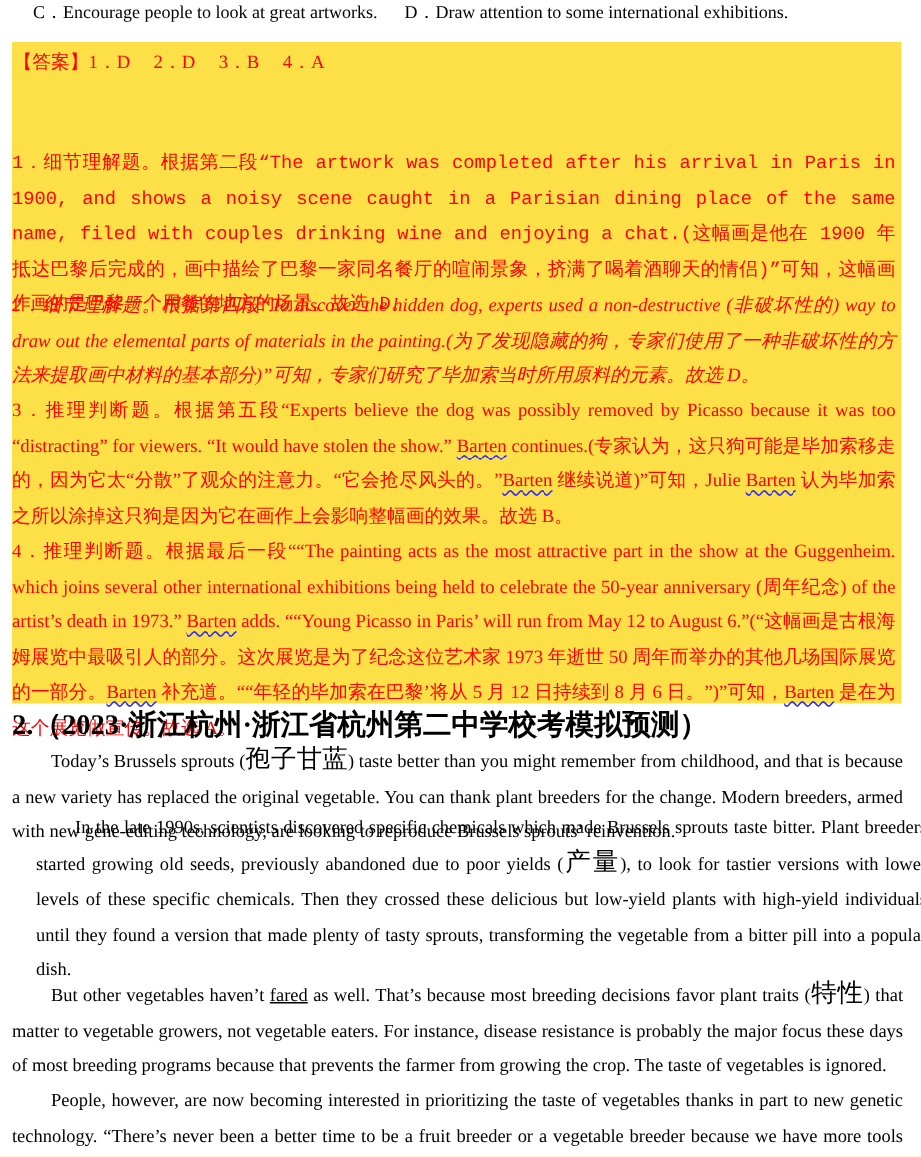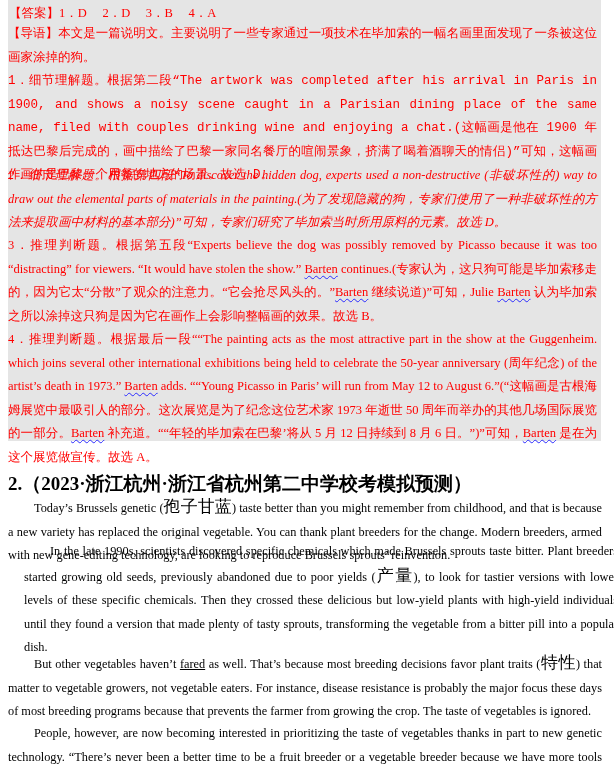--- a/index.html
+++ b/index.html
@@ -1,20 +1,20 @@
 <!DOCTYPE html>
 <html><head>
   <meta charset="utf-8">
   <style>
     html, body { margin: 0; padding: 0; background: #ffffff; }
     body { width: 614px; height: 771px; overflow: hidden; position: relative;
            font-family: "Liberation Serif", "DejaVu Serif", serif; color: #000; }
     .opt-line { position: absolute; left: 22px; top: 0px; font-size: 12px; line-height: 16px; white-space: nowrap; }
     .opt-line span.gap { display: inline-block; width: 18px; }
-    .answer-box { position: absolute; left: 8px; top: 0; width: 593px; height: 441px; background: #e5e5e5; }
+    .answer-box { position: absolute; left: 8px; top: 28px; width: 593px; height: 441px; background: #fde047; }
     .red { color: #ff0000; }
     .line { position: absolute; left: 0; font-size: 12.5px; line-height: 16px; white-space: nowrap; }
     .para { position: absolute; left: 0; width: 589px; font-size: 12.5px; line-height: 23.5px; text-align: justify; color: #ff0000; }
     .wavy { text-decoration: underline wavy #2b2bff; text-decoration-thickness: 1px; text-underline-offset: 2px; }
     .tag { font-family: "DejaVu Sans", sans-serif; }
     .q2-title { position: absolute; left: 8px; top: 473px; font-size: 19px; font-weight: bold; line-height: 22px; }
     .passage { position: absolute; left: 8px; width: 594px; font-size: 12.3px; line-height: 23.5px; text-align: justify; text-indent: 26px; }
     .ul { text-decoration: underline; }
     .cjk { font-family: "DejaVu Sans", sans-serif; font-size: 17px; }
   </style>
@@ -23,23 +23,20 @@
 
 <div class="opt-line" style="top:0px;">
   <span>C．Encourage people to look at great artworks.</span><span class="gap"></span><span>D．Draw attention to some international exhibitions.</span>
 </div>
 
 <div class="answer-box">
   <div class="line red" style="top:5px; left:1px;">
     <span class="tag">【答案】</span><span>1．D　 2．D　 3．B　 4．A</span>
   </div>
 
-  <div class="para" style="top:21px;">
-    <span class="tag">【导语】</span><span>本文是一篇说明文。主要说明了一些专家通过一项技术在毕加索的一幅名画里面发现了一条被这位画家涂掉的狗。</span>
-  </div>
 
   <div class="para" style="top:70px;font-family:Liberation Mono, monospace;">
     <span>1．</span><span>细节理解题。</span><span>根据第二段“The artwork was completed after his arrival in Paris in 1900, and shows a noisy scene caught in a Parisian dining place of the same name, filed with couples drinking wine and enjoying a chat.(这幅画是他在 1900 年抵达巴黎后完成的，画中描绘了巴黎一家同名餐厅的喧闹景象，挤满了喝着酒聊天的情侣)”可知，这幅画作画的是巴黎一个用餐的地方的场景。故选 D。</span>
   </div>
 
   <div class="para" style="top:164px;font-style:italic;">
     <span>2．</span><span>细节理解题。</span><span>根据第四段“To discover the hidden dog, experts used a non-destructive (非破坏性的) way to draw out the elemental parts of materials in the painting.(为了发现隐藏的狗，专家们使用了一种非破坏性的方法来提取画中材料的基本部分)”可知，专家们研究了毕加索当时所用原料的元素。故选 D。</span>
   </div>
 
   <div class="para" style="top:234px;">
@@ -47,21 +44,21 @@
   </div>
 
   <div class="para" style="top:328px;">
     <span>4．</span><span>推理判断题。</span><span>根据最后一段““The painting acts as the most attractive part in the show at the Guggenheim. which joins several other international exhibitions being held to celebrate the 50-year anniversary (周年纪念) of the artist’s death in 1973.” </span><span class="wavy">Barten</span><span> adds. ““Young Picasso in Paris’ will run from May 12 to August 6.”(“这幅画是古根海姆展览中最吸引人的部分。这次展览是为了纪念这位艺术家 1973 年逝世 50 周年而举办的其他几场国际展览的一部分。</span><span class="wavy">Barten</span><span> 补充道。““年轻的毕加索在巴黎’将从 5 月 12 日持续到 8 月 6 日。”)”可知，</span><span class="wavy">Barten</span><span> 是在为这个展览做宣传。故选 A。</span>
   </div>
 </div>
 
 <div class="q2-title">2.（2023·浙江杭州·浙江省杭州第二中学校考模拟预测）</div>
 
 <div class="passage" style="top:495px;">
-  <span>Today’s Brussels genetic (</span><span class="cjk">孢子甘蓝</span><span>) taste better than you might remember from childhood, and that is because a new variety has replaced the original vegetable. You can thank plant breeders for the change. Modern breeders, armed with new gene-editing technology, are looking to reproduce Brussels sprouts’ reinvention.</span>
+  <span>Today’s Brussels sprouts (</span><span class="cjk">孢子甘蓝</span><span>) taste better than you might remember from childhood, and that is because a new variety has replaced the original vegetable. You can thank plant breeders for the change. Modern breeders, armed with new gene-editing technology, are looking to reproduce Brussels sprouts’ reinvention.</span>
 </div>
 
 <div class="passage" style="top:540px;margin-left:16px;">
   <span>In the late 1990s, scientists discovered specific chemicals which made Brussels sprouts taste bitter. Plant breeders started growing old seeds, previously abandoned due to poor yields (</span><span class="cjk">产量</span><span>), to look for tastier versions with lower levels of these specific chemicals. Then they crossed these delicious but low-yield plants with high-yield individuals until they found a version that made plenty of tasty sprouts, transforming the vegetable from a bitter pill into a popular dish.</span>
 </div>
 
 <div class="passage" style="top:651px;">
   <span>But other vegetables haven’t </span><span class="ul">fared</span><span> as well. That’s because most breeding decisions favor plant traits (</span><span class="cjk">特性</span><span>) that matter to vegetable growers, not vegetable eaters. For instance, disease resistance is probably the major focus these days of most breeding programs because that prevents the farmer from growing the crop. The taste of vegetables is ignored.</span>
 </div>
 

